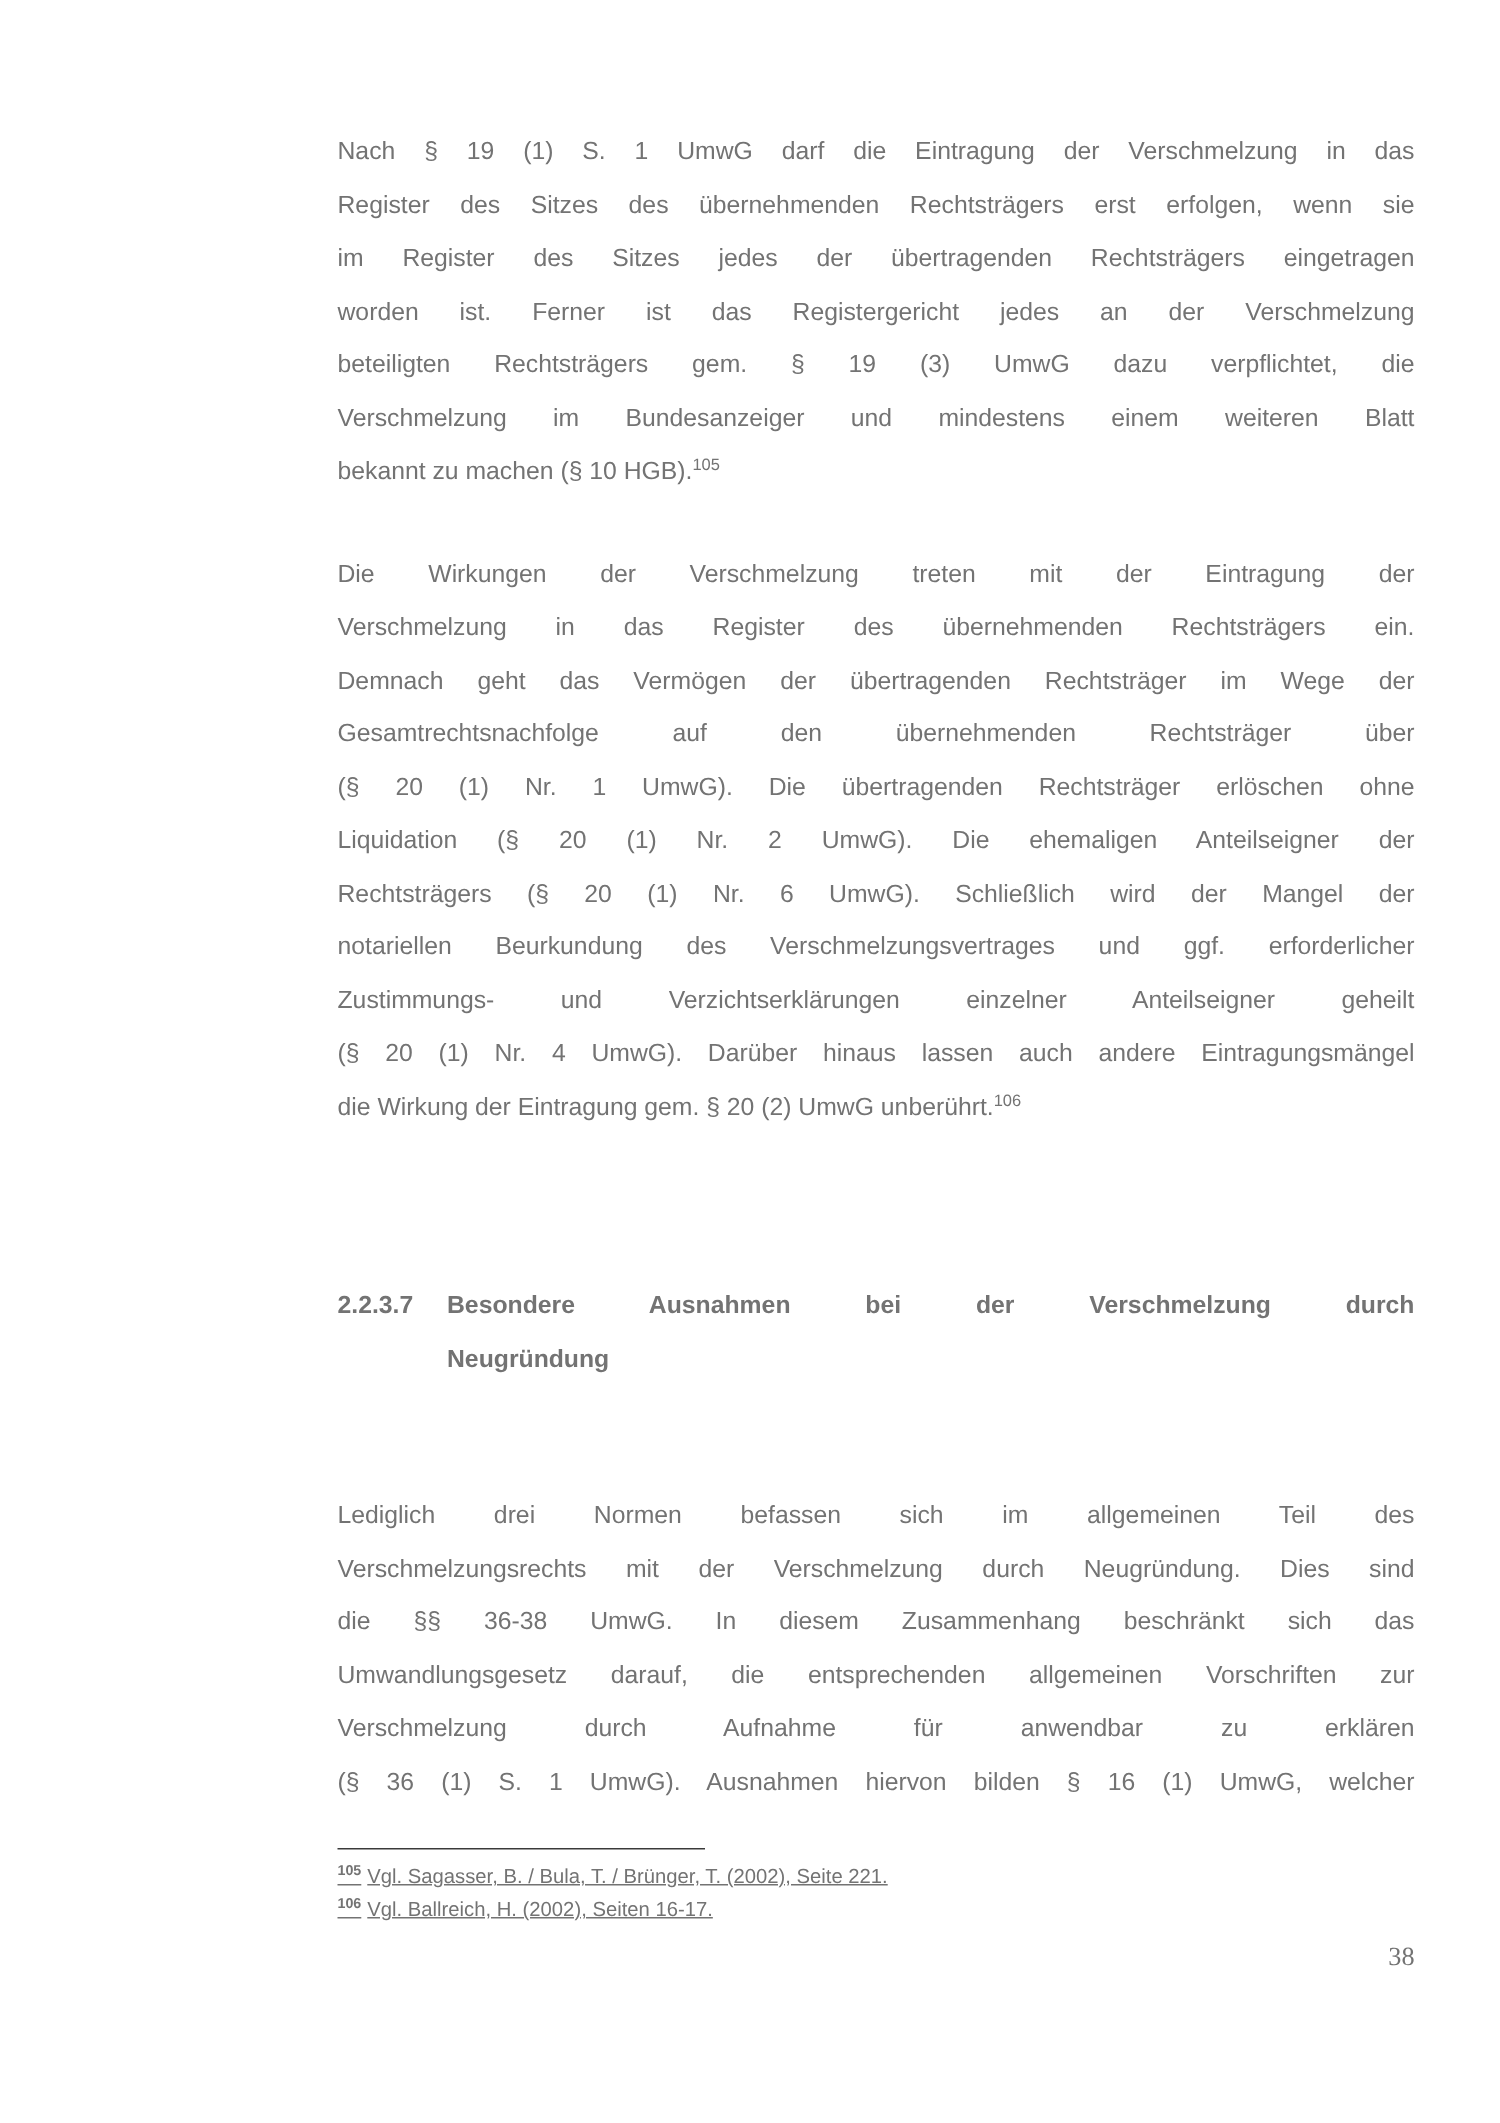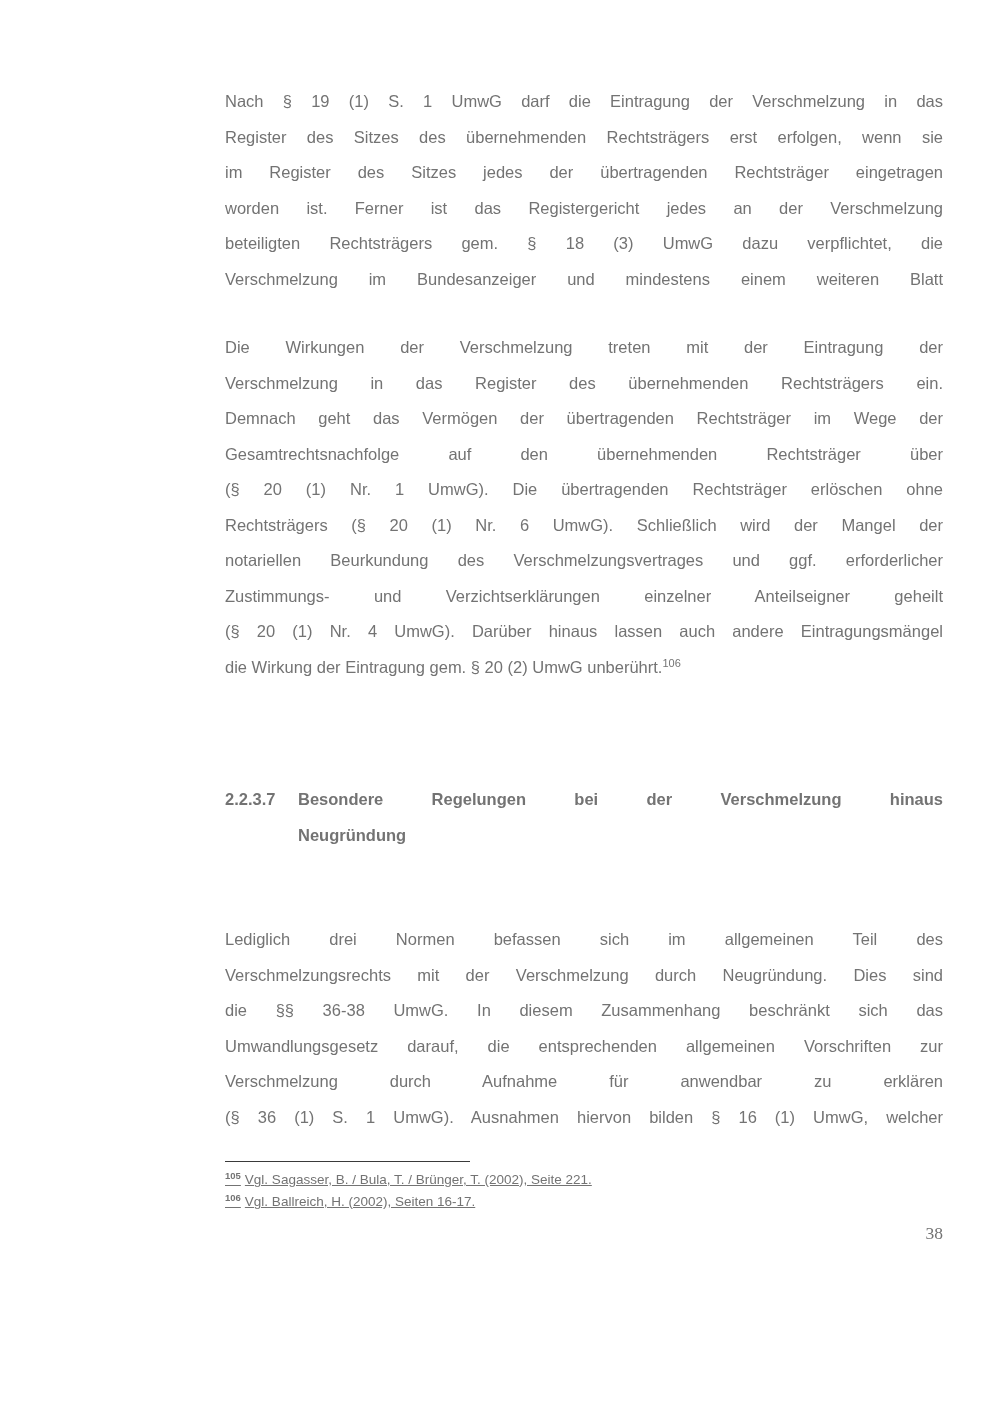--- a/index.html
+++ b/index.html
@@ -102,43 +102,45 @@
 </style>
 </head>
 <body>
 
 <div class="page">
   <div class="content">
 
     <p class="para p1">
       <span class="line">Nach § 19 (1) S. 1 UmwG darf die Eintragung der Verschmelzung in das</span>
       <span class="line">Register des Sitzes des übernehmenden Rechtsträgers erst erfolgen, wenn sie</span>
-      <span class="line">im Register des Sitzes jedes der übertragenden Rechtsträger eingetragen</span>
+      <span class="line">im Register des Sitzes jedes der übertragenden Rechtsträgers eingetragen</span>
       <span class="line">worden ist. Ferner ist das Registergericht jedes an der Verschmelzung</span>
-      <span class="line">beteiligten Rechtsträgers gem. § 18 (3) UmwG dazu verpflichtet, die</span>
+      <span class="line">beteiligten Rechtsträgers gem. § 19 (3) UmwG dazu verpflichtet, die</span>
       <span class="line">Verschmelzung im Bundesanzeiger und mindestens einem weiteren Blatt</span>
+      <span class="line last"><span>bekannt zu machen (§ 10 HGB).</span><span class="fn-ref-body">105</span></span>
     </p>
 
     <p class="para p2">
       <span class="line">Die Wirkungen der Verschmelzung treten mit der Eintragung der</span>
       <span class="line">Verschmelzung in das Register des übernehmenden Rechtsträgers ein.</span>
       <span class="line">Demnach geht das Vermögen der übertragenden Rechtsträger im Wege der</span>
       <span class="line">Gesamtrechtsnachfolge auf den übernehmenden Rechtsträger über</span>
       <span class="line">(§ 20 (1) Nr. 1 UmwG). Die übertragenden Rechtsträger erlöschen ohne</span>
+      <span class="line">Liquidation (§ 20 (1) Nr. 2 UmwG). Die ehemaligen Anteilseigner der</span>
       <span class="line">Rechtsträgers (§ 20 (1) Nr. 6 UmwG). Schließlich wird der Mangel der</span>
       <span class="line">notariellen Beurkundung des Verschmelzungsvertrages und ggf. erforderlicher</span>
       <span class="line">Zustimmungs- und Verzichtserklärungen einzelner Anteilseigner geheilt</span>
       <span class="line">(§ 20 (1) Nr. 4 UmwG). Darüber hinaus lassen auch andere Eintragungsmängel</span>
       <span class="line last"><span>die Wirkung der Eintragung gem. § 20 (2) UmwG unberührt.</span><span class="fn-ref-body">106</span></span>
     </p>
 
     <div class="heading">
       <span class="heading-num">2.2.3.7</span>
       <span class="heading-text">
-        <span class="heading-line">Besondere Regelungen bei der Verschmelzung hinaus</span>
+        <span class="heading-line">Besondere Ausnahmen bei der Verschmelzung durch</span>
         <span class="heading-line last">Neugründung</span>
       </span>
     </div>
 
     <p class="para p3">
       <span class="line">Lediglich drei Normen befassen sich im allgemeinen Teil des</span>
       <span class="line">Verschmelzungsrechts mit der Verschmelzung durch Neugründung. Dies sind</span>
       <span class="line">die §§ 36-38 UmwG. In diesem Zusammenhang beschränkt sich das</span>
       <span class="line">Umwandlungsgesetz darauf, die entsprechenden allgemeinen Vorschriften zur</span>
       <span class="line">Verschmelzung durch Aufnahme für anwendbar zu erklären</span>

